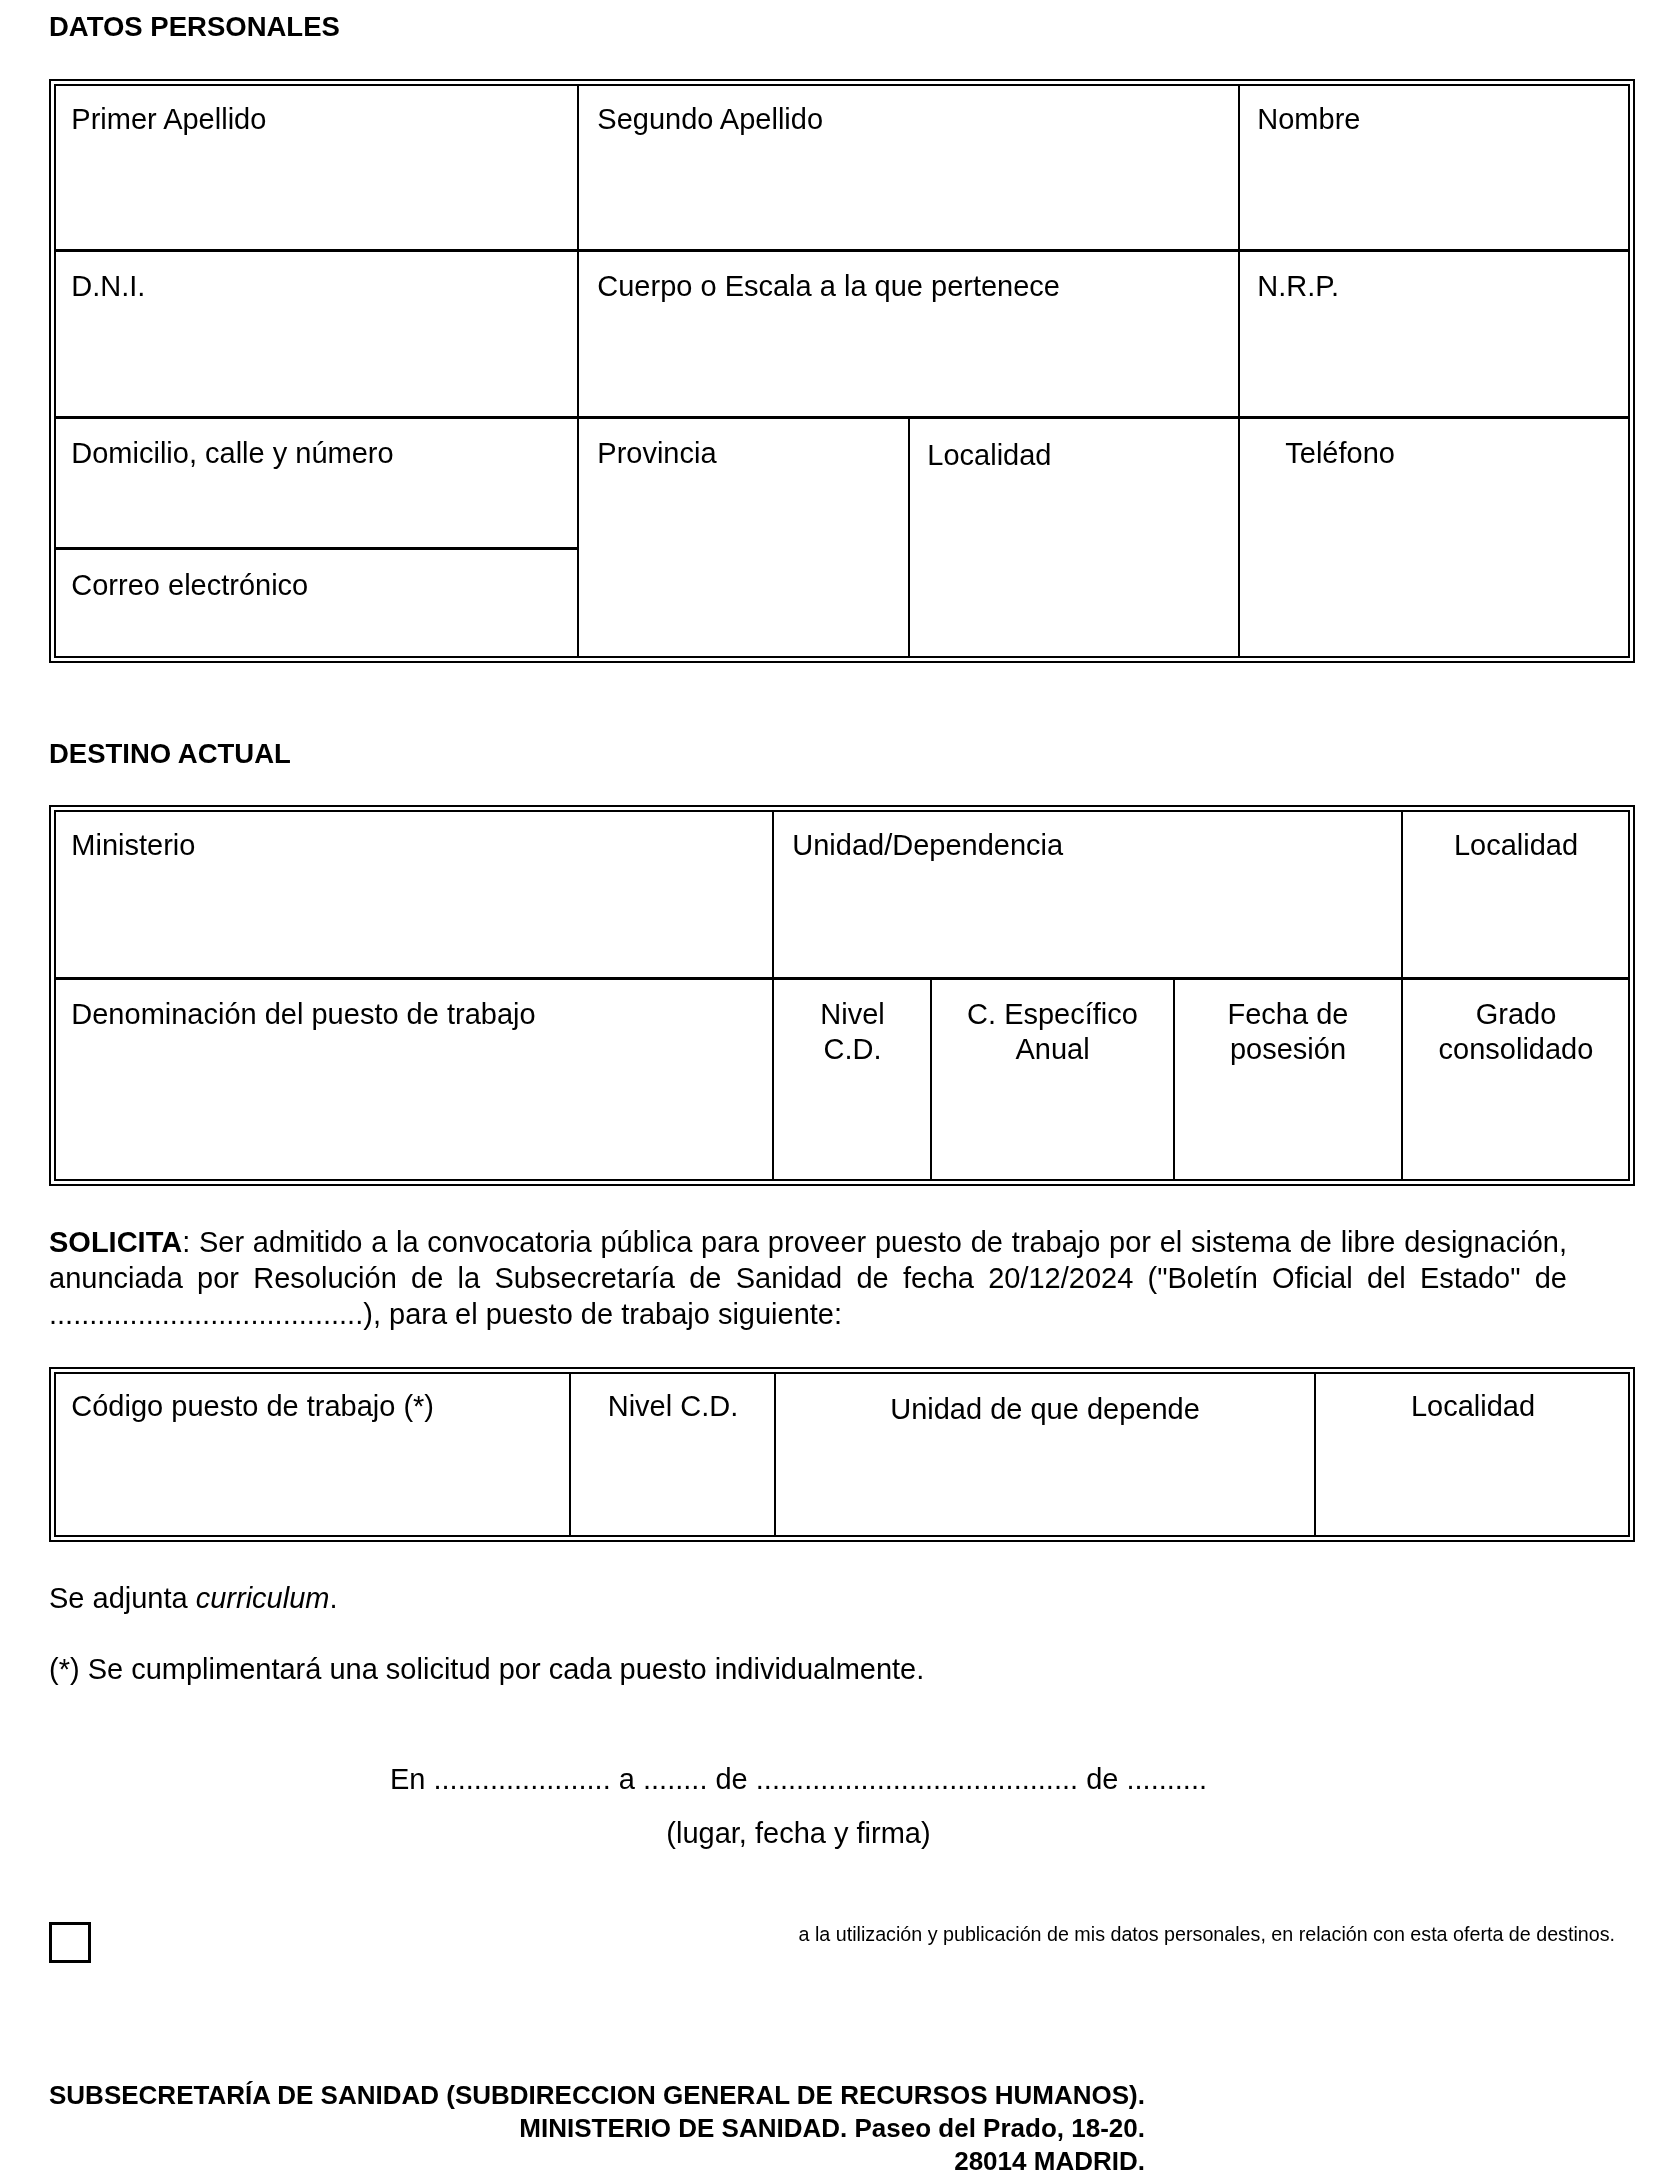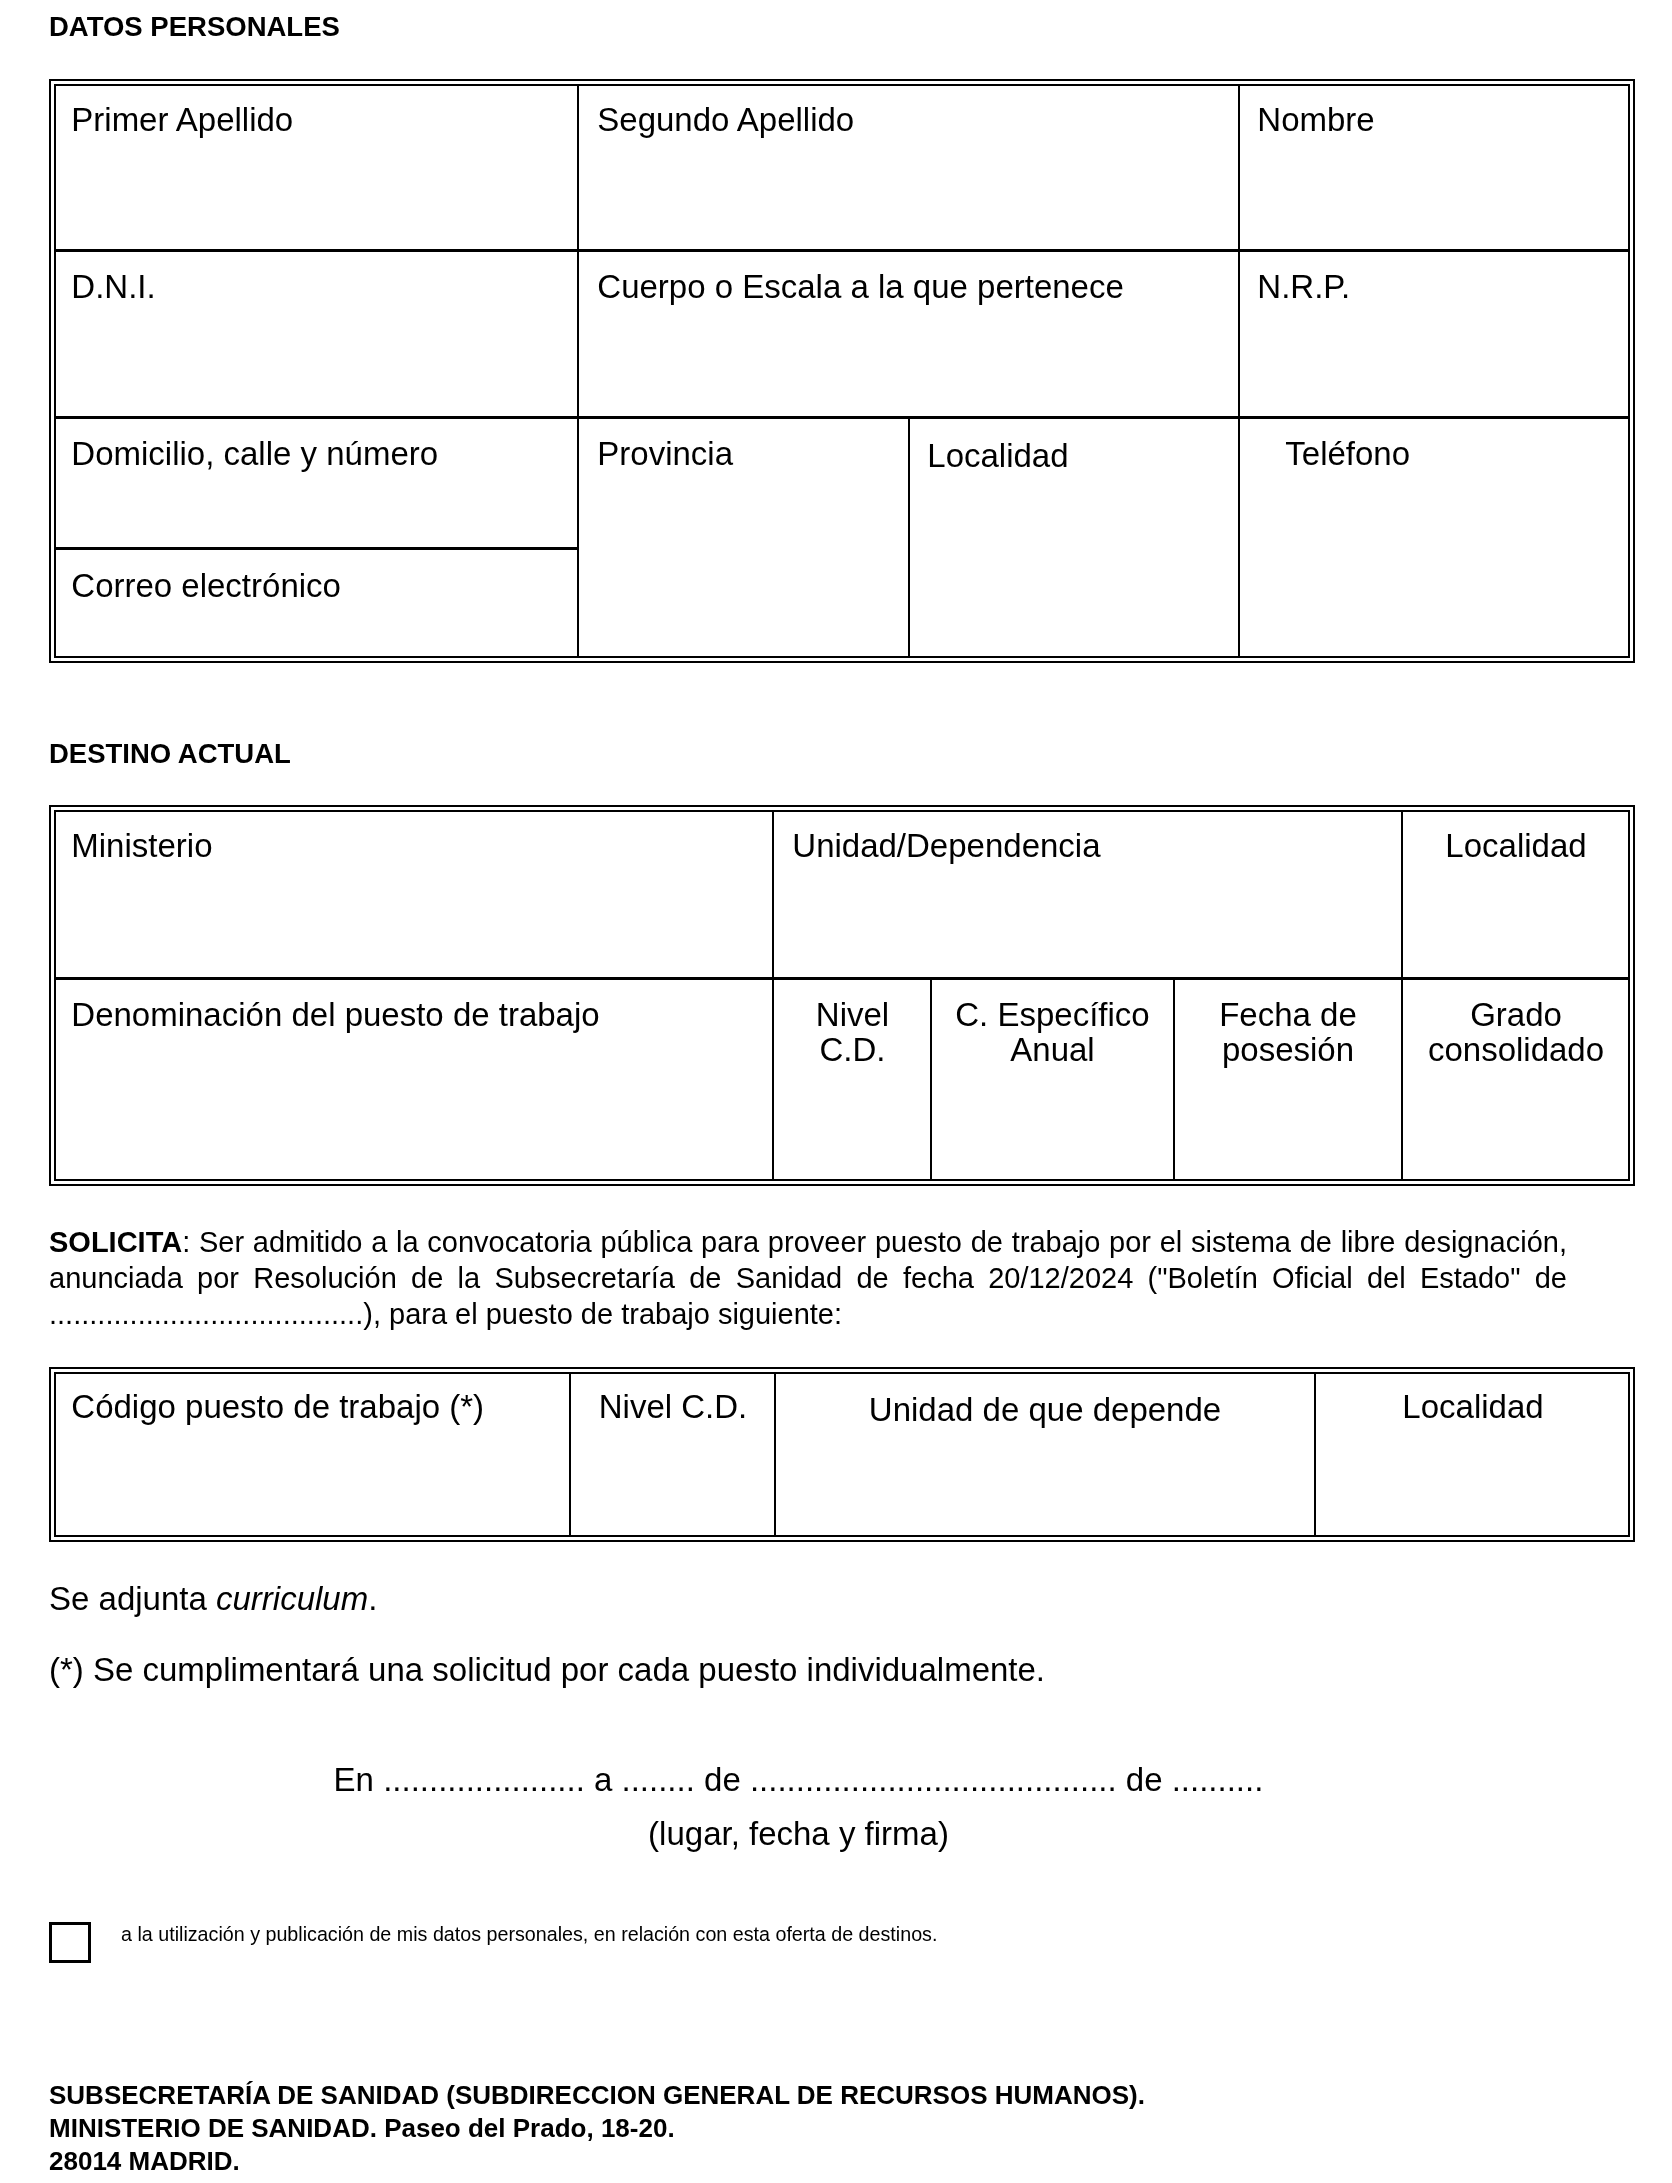--- a/index.html
+++ b/index.html
@@ -1,25 +1,25 @@
 <!DOCTYPE html>
 <html style="font-size:12.6px"><head>
 <meta charset="utf-8">
 <style>
   html, body { margin: 0; padding: 0; background: #ffffff; }
   body {
     width: 1672px; height: 2183px; position: relative; overflow: hidden;
     font-family: "Liberation Sans", "DejaVu Sans", sans-serif;
     color: #000000;
   }
-  .abs { position: absolute; }
+  .abs { position: absolute; text-align: right; }
   .heading {
     font-weight: bold; font-size: 27.5px; letter-spacing: 0px; line-height: 1;
   }
-  .label { font-size: 33px; line-height: 35px; }
+  .label { font-size: 29px; line-height: 35px; }
   
   .frame {
     position: absolute;
     border: 2.4px solid #000;
     box-sizing: border-box;
   }
   .frame-inner {
     position: absolute; inset: 3.1px;
     border: 2.4px solid #000;
     box-sizing: border-box;

